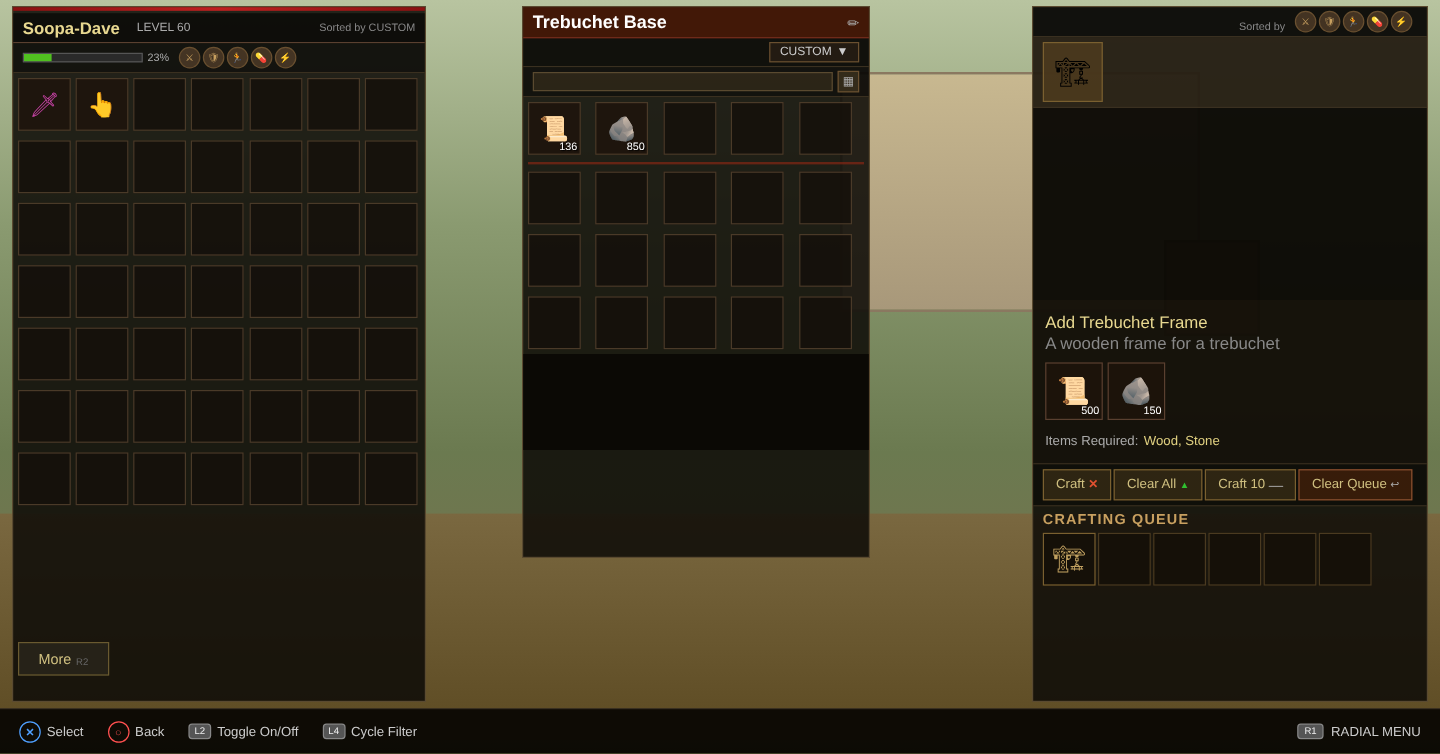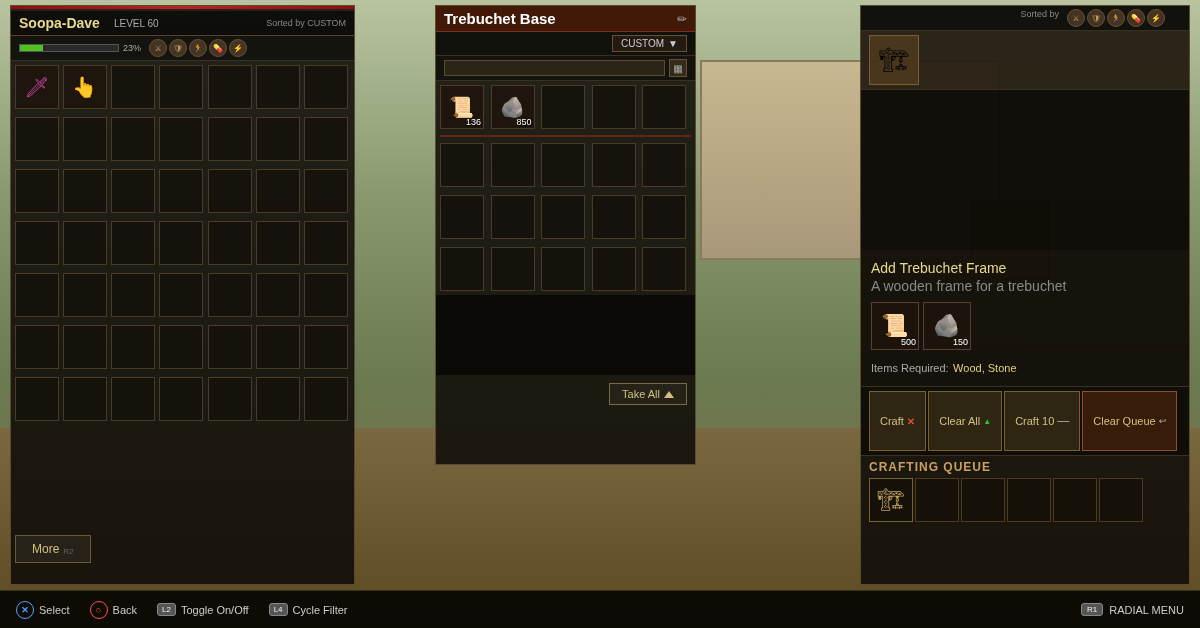--- a/index.html
+++ b/index.html
@@ -156,21 +156,21 @@
       display: flex;
       align-items: center;
       justify-content: center;
       font-size: 20px;
     }
 
     
     .mid-panel {
       left: 435px;
       top: 5px;
-      width: 261px;
+      width: 290px;
       height: 460px;
     }
 
     .mid-panel-header {
       display: flex;
       justify-content: space-between;
       align-items: center;
       padding: 4px 8px;
       background: rgba(80, 20, 0, 0.7);
       border-bottom: 1px solid #7a3020;
@@ -292,23 +292,23 @@
 
     .crafting-title {
       color: #ffffff;
       font-size: 16px;
       font-weight: bold;
       letter-spacing: 2px;
     }
 
     .crafting-sort-row {
       display: flex;
-      align-items: flex-start;
+      align-items: flex-end;
       gap: 4px;
-      padding: 3px 24px;
+      padding: 3px 12px;
       background: rgba(0,0,0,0.5);
       justify-content: flex-end;
       border-bottom: 1px solid #3a3020;
     }
 
     
     .recipe-item {
       display: flex;
       align-items: center;
       padding: 4px 8px;
@@ -396,21 +396,21 @@
       padding: 4px 8px;
       background: rgba(0,0,0,0.4);
       border-bottom: 1px solid #3a3020;
     }
 
     .craft-btn {
       background: rgba(50,40,20,0.9);
       border: 1px solid #7a6030;
       color: #d0c080;
       font-size: 11px;
-      padding: 22px 10px;
+      padding: 5px 10px;
       cursor: pointer;
       display: flex;
       align-items: center;
       gap: 3px;
       white-space: nowrap;
     }
 
     .craft-btn.clear {
       border-color: #8a5030;
       background: rgba(60,30,10,0.9);
@@ -729,26 +729,20 @@
   <div class="chest-grid">
     <div class="inv-slot"></div>
     <div class="inv-slot"></div>
     <div class="inv-slot"></div>
     <div class="inv-slot"></div>
     <div class="inv-slot"></div>
   </div>
 
   <div class="scroll-bg" style="height:80px;"></div>
 
-  <div class="take-all-area">
-    <button class="take-all-btn">
-      <span>Take All</span>
-      <div class="arrow-icon"></div>
-    </button>
-  </div>
 </div>
 
 <div class="panel right-panel">
   <div class="crafting-sort-row">
     <span class="sort-label">Sorted by</span>
     <div class="stat-icons">
       <div class="stat-icon">⚔</div>
       <div class="stat-icon">🛡</div>
       <div class="stat-icon">🏃</div>
       <div class="stat-icon">💊</div>

